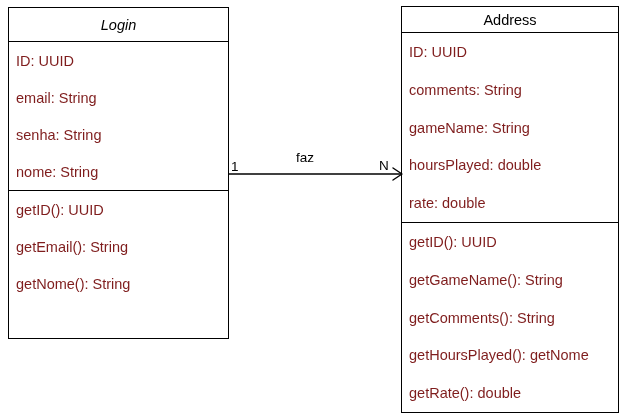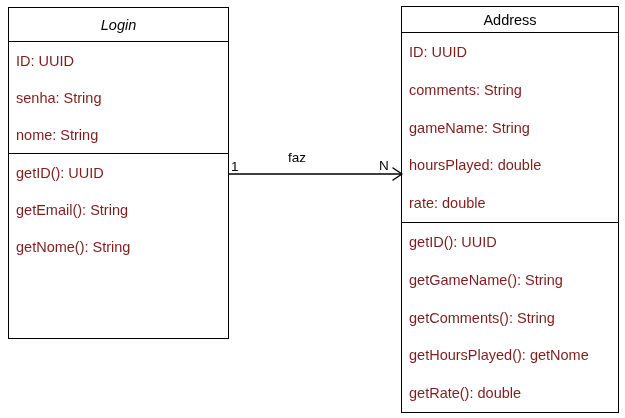--- a/index.html
+++ b/index.html
@@ -70,33 +70,34 @@
     height: 40px;
   }
   #association svg { display: block; overflow: visible; }
   .edge-label {
     position: absolute;
     font-size: 13.5px;
     color: #000000;
     white-space: nowrap;
     line-height: 1;
   }
-  #edge-label-faz  { left: 288px; top: 151px; }
+  #edge-label-faz  { left: 296px; top: 151px; }
   #edge-mult-start { left: 231px; top: 160px; }
   #edge-mult-end   { left: 379px; top: 159px; }
 </style>
 </head>
 <body>
 
 <div id="canvas">
 
   <div class="uml-class" id="login-class">
     <div class="class-title italic">Login</div>
     <div class="compartment">
       <div class="member">ID: UUID</div>
+      <div class="member">email: String</div>
       <div class="member">senha: String</div>
       <div class="member">nome: String</div>
     </div>
     <div class="compartment divided">
       <div class="member">getID(): UUID</div>
       <div class="member">getEmail(): String</div>
       <div class="member">getNome(): String</div>
     </div>
   </div>
 

